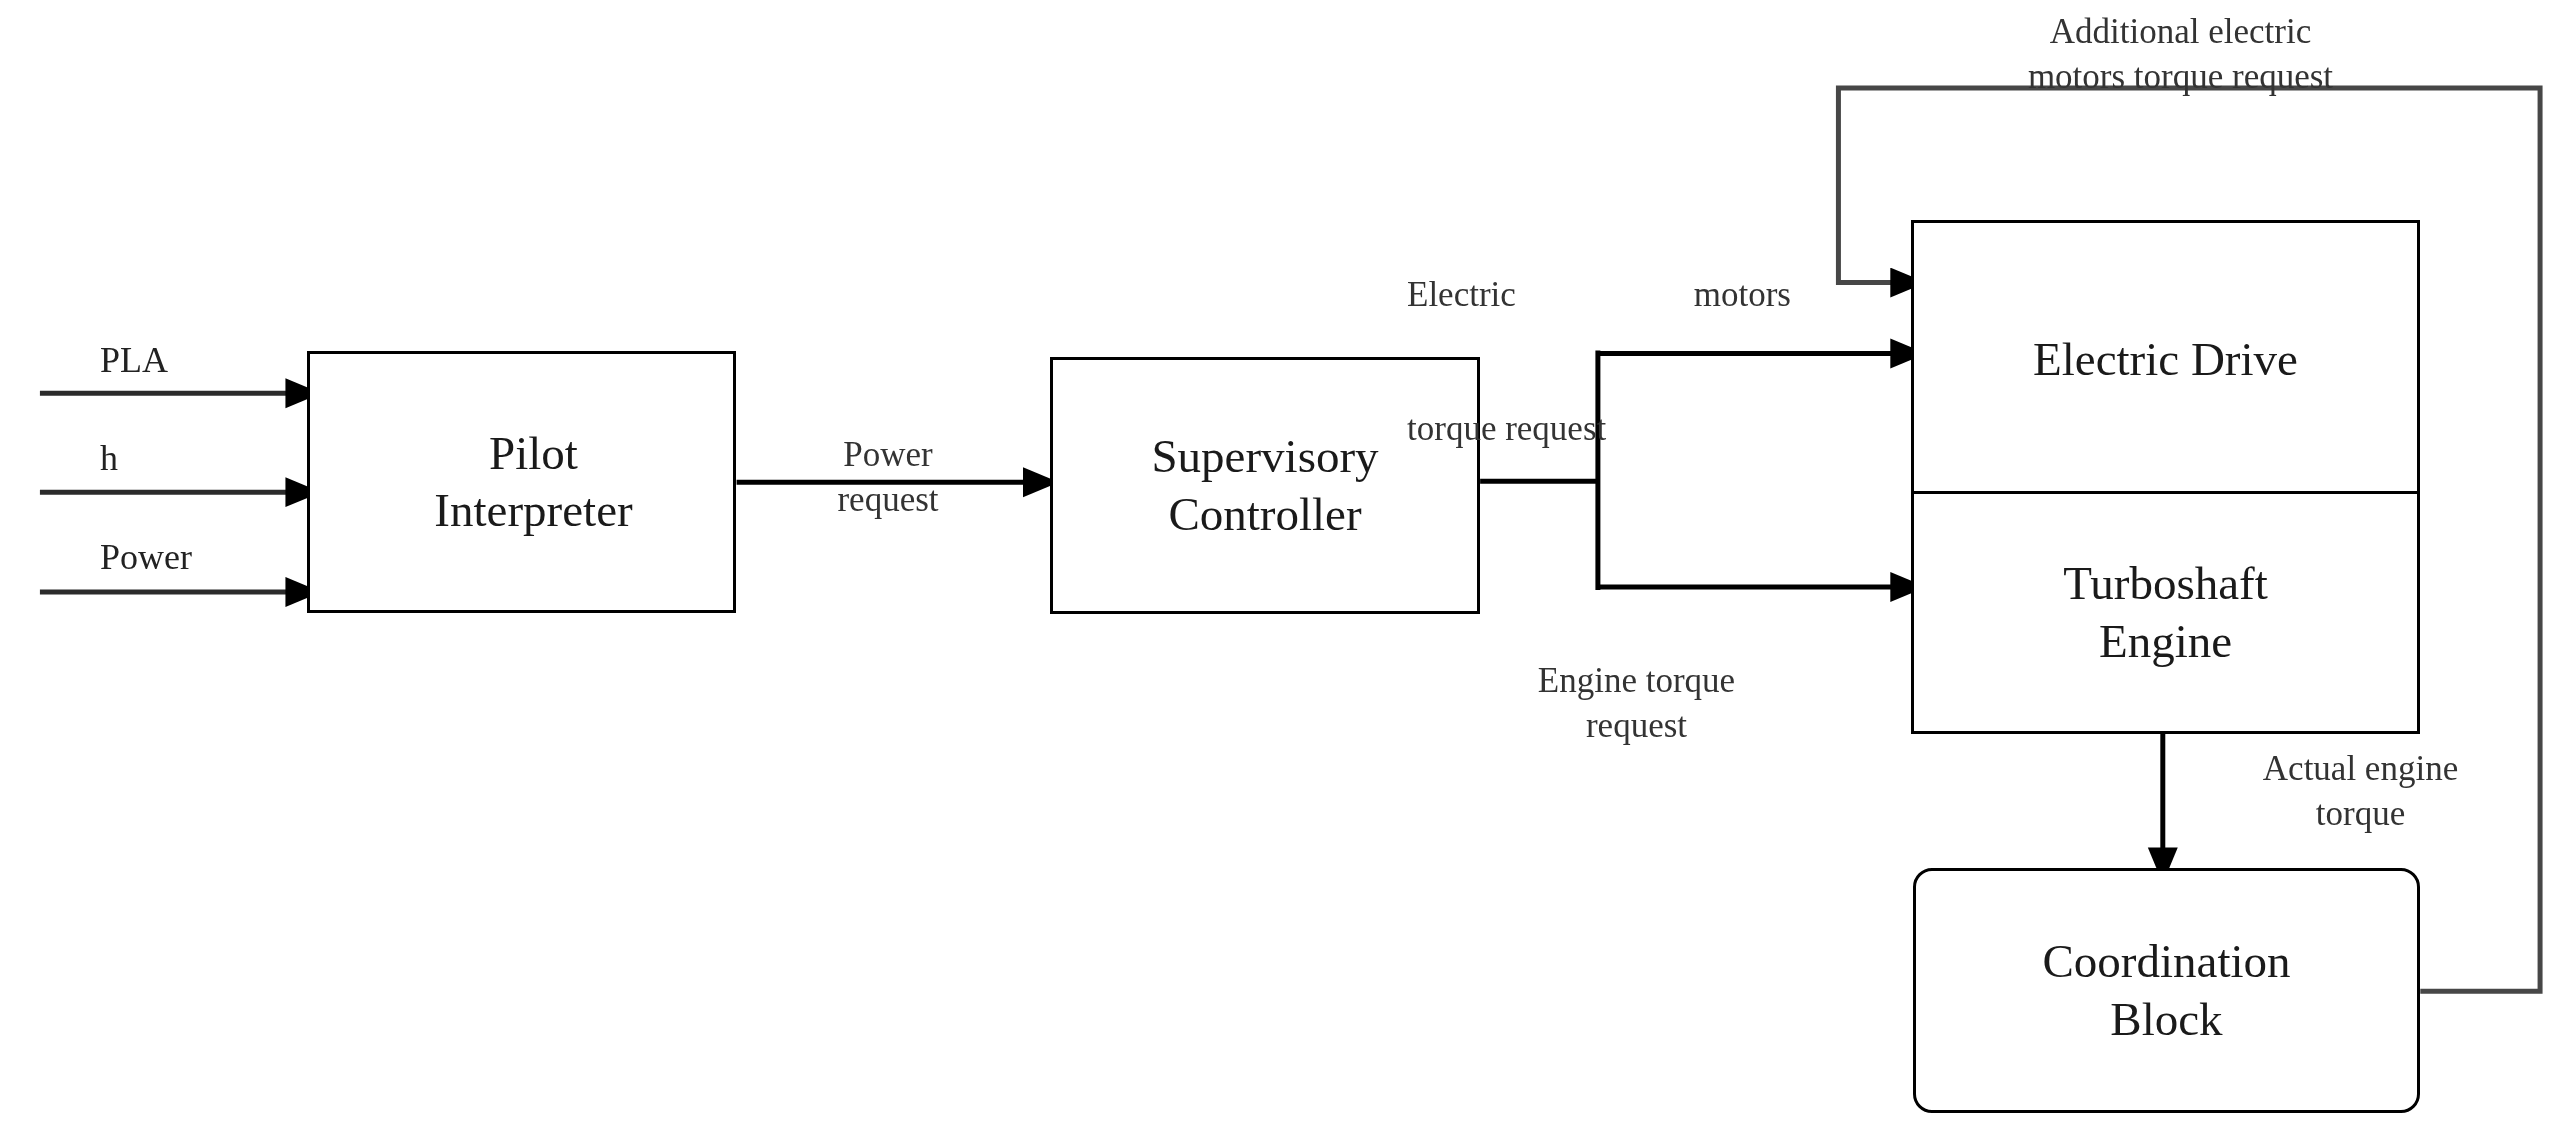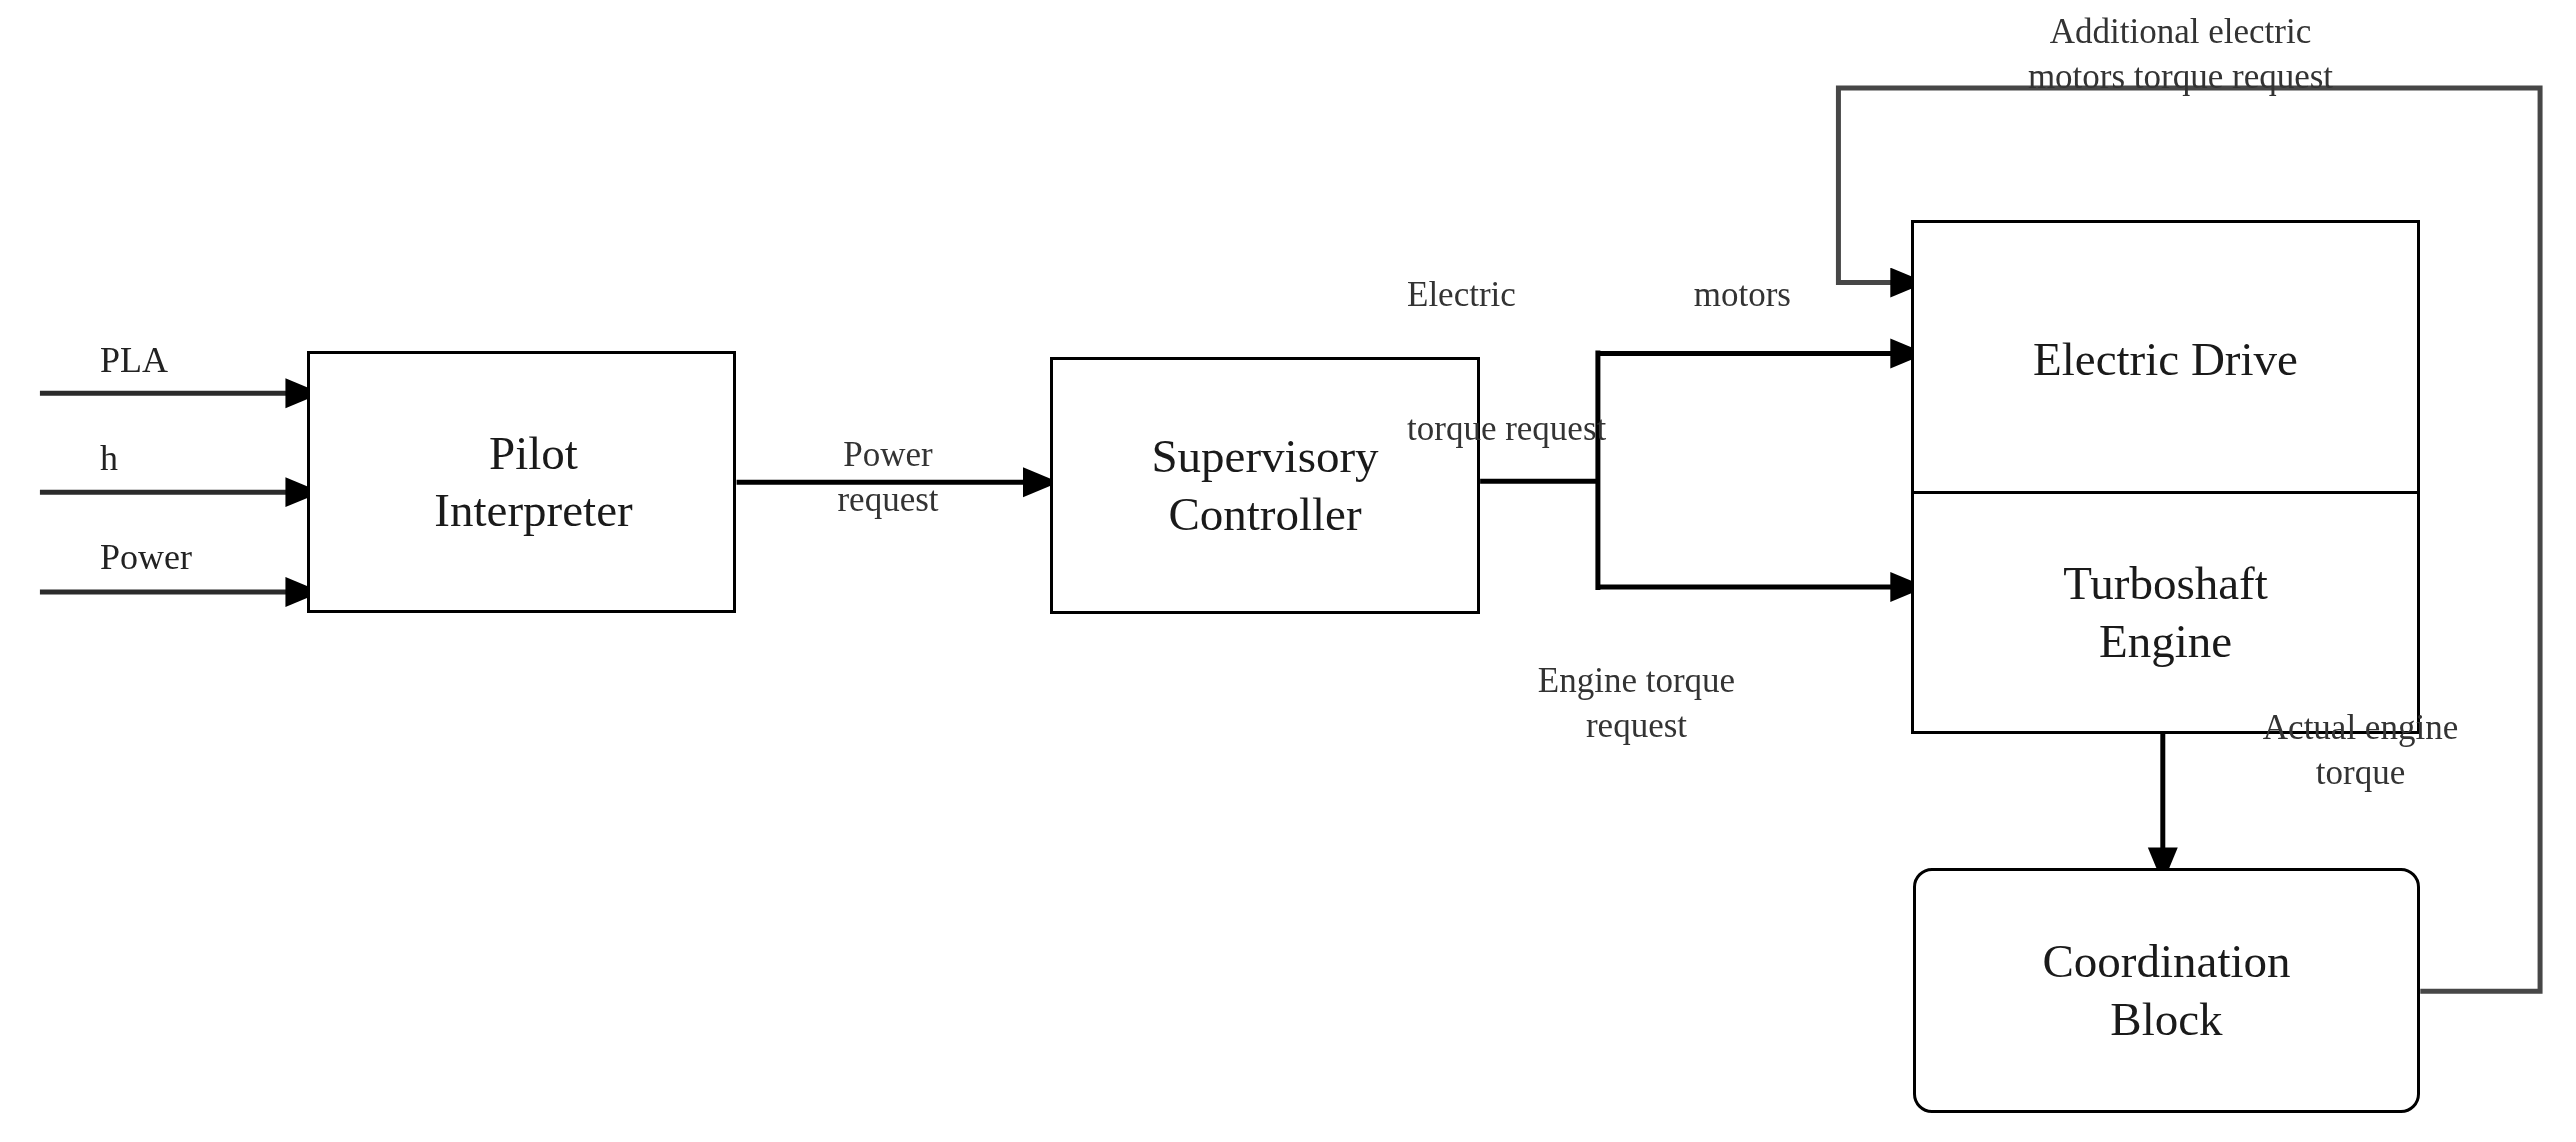--- a/index.html
+++ b/index.html
@@ -63,21 +63,21 @@
   #node-turboshaft         { left: 1911px; top: 491px; width: 509px; height: 243px; font-size: 47px; }
   #node-coordination       { left: 1913px; top: 868px; width: 507px; height: 245px; font-size: 47px; border-radius: 19px; }
 
   
   #lbl-power-request       { left: 788px;  top: 433px;  width: 200px; font-size: 35px; }
   #lbl-electric-motors     { left: 1407px; top: 228px;  width: 384px; font-size: 35px; text-align: justify; }
   #lbl-electric-motors .just-line { display: block; text-align: justify; }
   #lbl-electric-motors .just-line::after { content: ""; display: inline-block; width: 100%; }
   #lbl-engine-torque       { left: 1447px; top: 659px;  width: 379px; font-size: 35px; }
   #lbl-additional-electric { left: 1861px; top: 10px;   width: 639px; font-size: 35px; }
-  #lbl-actual-engine       { left: 2181px; top: 706px;  width: 359px; font-size: 35px; }
+  #lbl-actual-engine       { left: 2181px; top: 747px;  width: 359px; font-size: 35px; }
 
   
   #lbl-pla   { left: 100px; top: 342px; font-size: 36px; }
   #lbl-h     { left: 100px; top: 440px; font-size: 36px; }
   #lbl-mach  { left: 100px; top: 539px; font-size: 36px; }
 </style>
 </head>
 <body>
 
 <div id="canvas">

